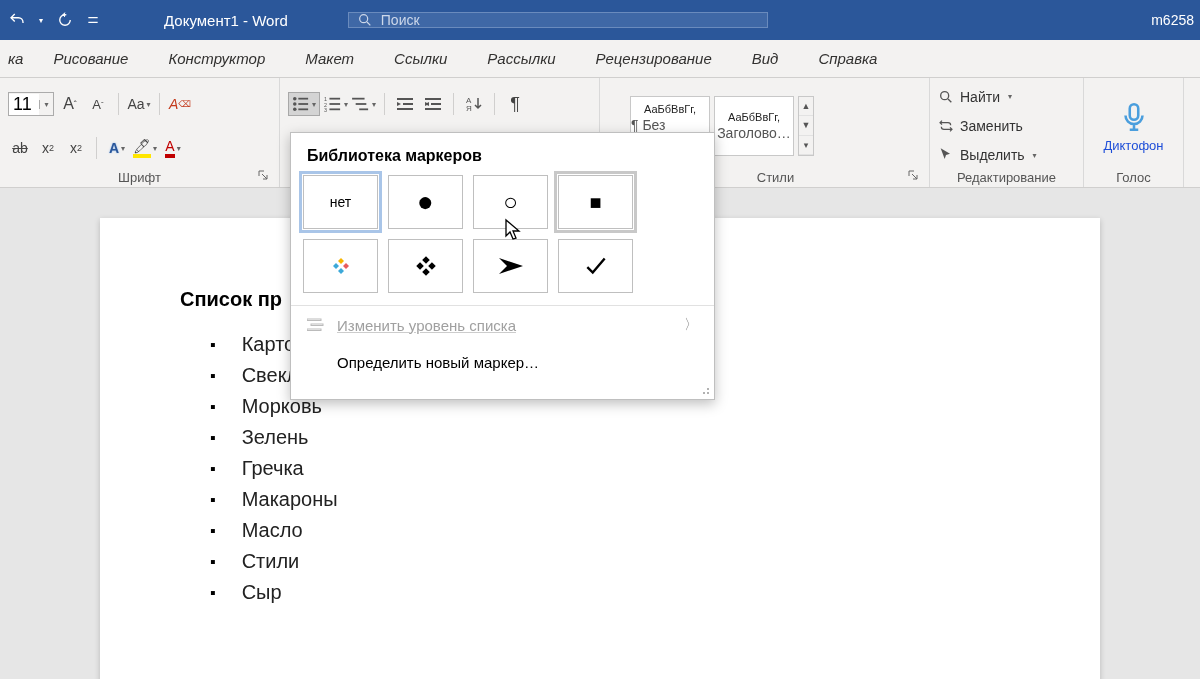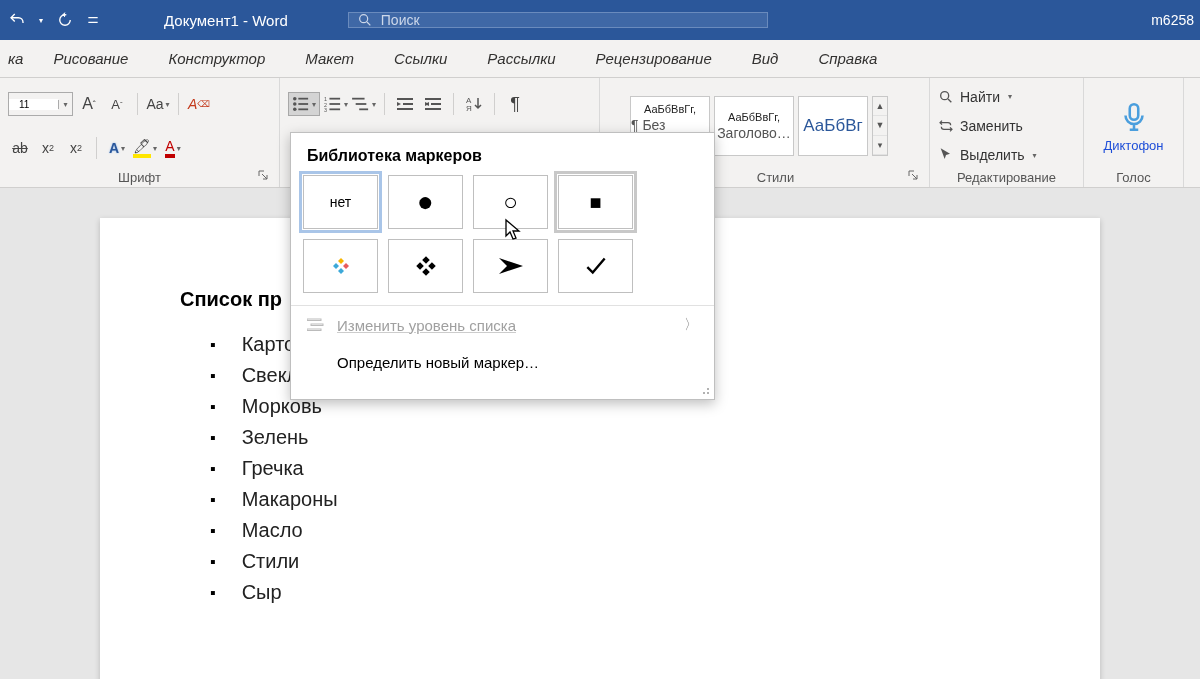--- a/index.html
+++ b/index.html
@@ -23,21 +23,21 @@
 
 .ribbon { height: 110px; background: #f3f2f1; display: flex; border-bottom: 1px solid #d0cfce; position: relative; }
 .group { border-right: 1px solid #d9d9d9; padding: 4px 8px 2px 8px; display: flex; flex-direction: column; height: 100%; }
 .group-rows { flex: 1; display: flex; flex-direction: column; justify-content: space-around; }
 .group-row { display: flex; align-items: center; gap: 4px; min-height: 32px; }
 .group-label { text-align: center; font-size: 13px; color: #555; display: flex; justify-content: center; align-items: center; position: relative; }
 .group-label .dlg { position: absolute; right: 0; bottom: 2px; }
 .rbtn { min-width: 24px; height: 24px; display: flex; align-items: center; justify-content: center; font-size: 14px; color: #444; }
 .dropdown-caret { font-size: 8px; margin-left: 2px; color: #666; }
 .fontsize-combo { display:flex; align-items:center; border:1px solid #ababab; height:24px;}
-.fontsize-combo input{border:none; width:49px; padding-left:10px; font-size:10px;}
+.fontsize-combo input{border:none; width:30px; padding-left:4px; font-size:18px;}
 .fontsize-combo .car{width:14px; text-align:center; border-left:1px solid #ababab; font-size:8px;color:#666;}
 
 
 .styles-gallery { display: flex; align-items: center; gap: 4px; }
 .style-card { width: 80px; height: 60px; border: 1px solid #c8c8c8; background: #fff; display: flex; flex-direction: column; align-items: center; justify-content: center; font-size: 11px; }
 .style-preview { font-size: 11px; color: #222; }
 .style-preview.blue { color: #2b579a; font-size: 17px; }
 .style-name { font-size: 14px; color: #555; margin-top: 2px; }
 .gallery-scroll { width: 16px; height: 60px; display: flex; flex-direction: column; border: 1px solid #c8c8c8; }
 .gallery-scroll div { flex: 1; display: flex; align-items: center; justify-content: center; font-size: 9px; color: #555; border-bottom: 1px solid #e2e2e2; }
@@ -247,23 +247,20 @@
   <div class="group" style="width:330px;padding-left:30px;">
     <div class="group-rows">
       <div class="styles-gallery">
         <div class="style-card">
           <div class="style-preview">АаБбВвГг,</div>
           <div class="style-name">¶ Без инте…</div>
         </div>
         <div class="style-card">
           <div class="style-preview">АаБбВвГг,</div>
           <div class="style-name">Заголово…</div>
-        </div>
-        <div class="style-card" style="width:70px;">
-          <div class="style-preview blue">АаБбВг</div>
         </div>
         <div class="gallery-scroll">
           <div>▲</div>
           <div>▼</div>
           <div>▾</div>
         </div>
       </div>
     </div>
     <div class="group-label">
       <span>Стили</span>

